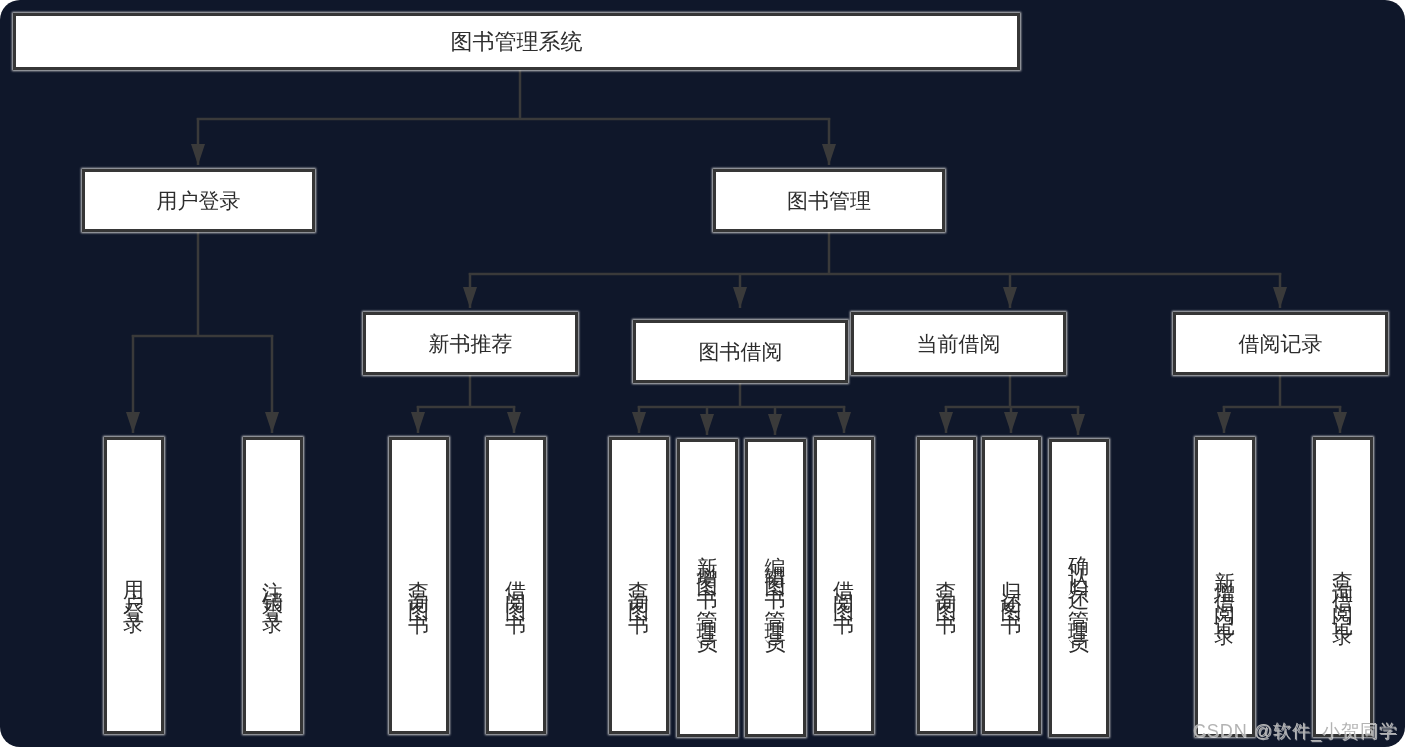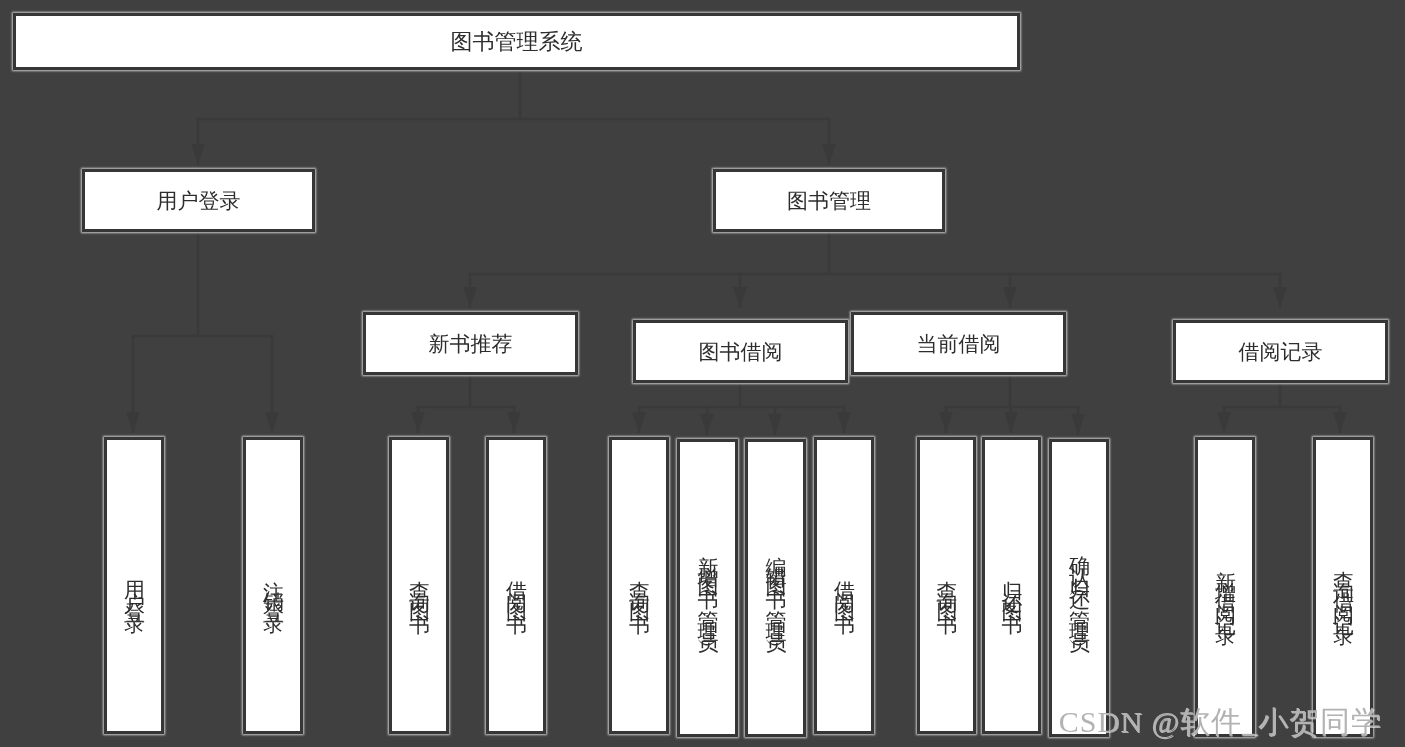--- a/index.html
+++ b/index.html
@@ -1,33 +1,34 @@
 <!DOCTYPE html>
 <html><head>
 <meta charset="utf-8">
 <style>
   html,body{margin:0;padding:0;background:#ffffff;}
   #canvas{
-    position:relative;width:1405px;height:747px;background:#404040;overflow:hidden;
-    font-family:Liberation Serif, serif;
+    position:relative;width:1405px;height:747px;background:#0f172a;overflow:hidden;
+    font-family:Liberation Sans, sans-serif;
+    border-radius:20px;
   }
   .node{
     position:absolute;background:#ffffff;border:3px solid #363636;box-sizing:border-box;
     display:flex;align-items:center;justify-content:center;
     color:#2d2d2d;box-shadow:0 0 2px 1px #c9c9c9;
   }
   .h{font-size:21px;}
   .root{font-size:22px;}
   .v span{
     writing-mode:vertical-rl;text-orientation:mixed;letter-spacing:11px;
     font-size:21px;line-height:1;white-space:nowrap;
   }
   svg{position:absolute;left:0;top:0;}
   #watermark{
-    position:absolute;right:23px;bottom:4px;font-size:30px;color:#b3b3b3;
+    position:absolute;right:7px;bottom:4px;font-size:18px;color:#b3b3b3;
     z-index:5;letter-spacing:1px;text-shadow:1px 1px 0 rgba(255,255,255,0.6);
   }
 </style>
 </head>
 <body>
 
 <div id="canvas">
 
   <svg width="1405" height="747">
     <defs>
@@ -92,21 +93,21 @@
 
   <div class="node h" style="left:363px;top:312px;width:215px;height:63px">
     <span>新书推荐</span>
   </div>
   <div class="node h" style="left:633px;top:320px;width:215px;height:63px">
     <span>图书借阅</span>
   </div>
   <div class="node h" style="left:851px;top:312px;width:215px;height:63px">
     <span>当前借阅</span>
   </div>
-  <div class="node h" style="left:1173px;top:320px;width:215px;height:63px">
+  <div class="node h" style="left:1173px;top:312px;width:215px;height:63px">
     <span>借阅记录</span>
   </div>
 
   <div class="node v" style="left:104px;top:437px;width:60px;height:297px">
     <span>用户登录</span>
   </div>
   <div class="node v" style="left:243px;top:437px;width:60px;height:297px">
     <span>注销登录</span>
   </div>
 

